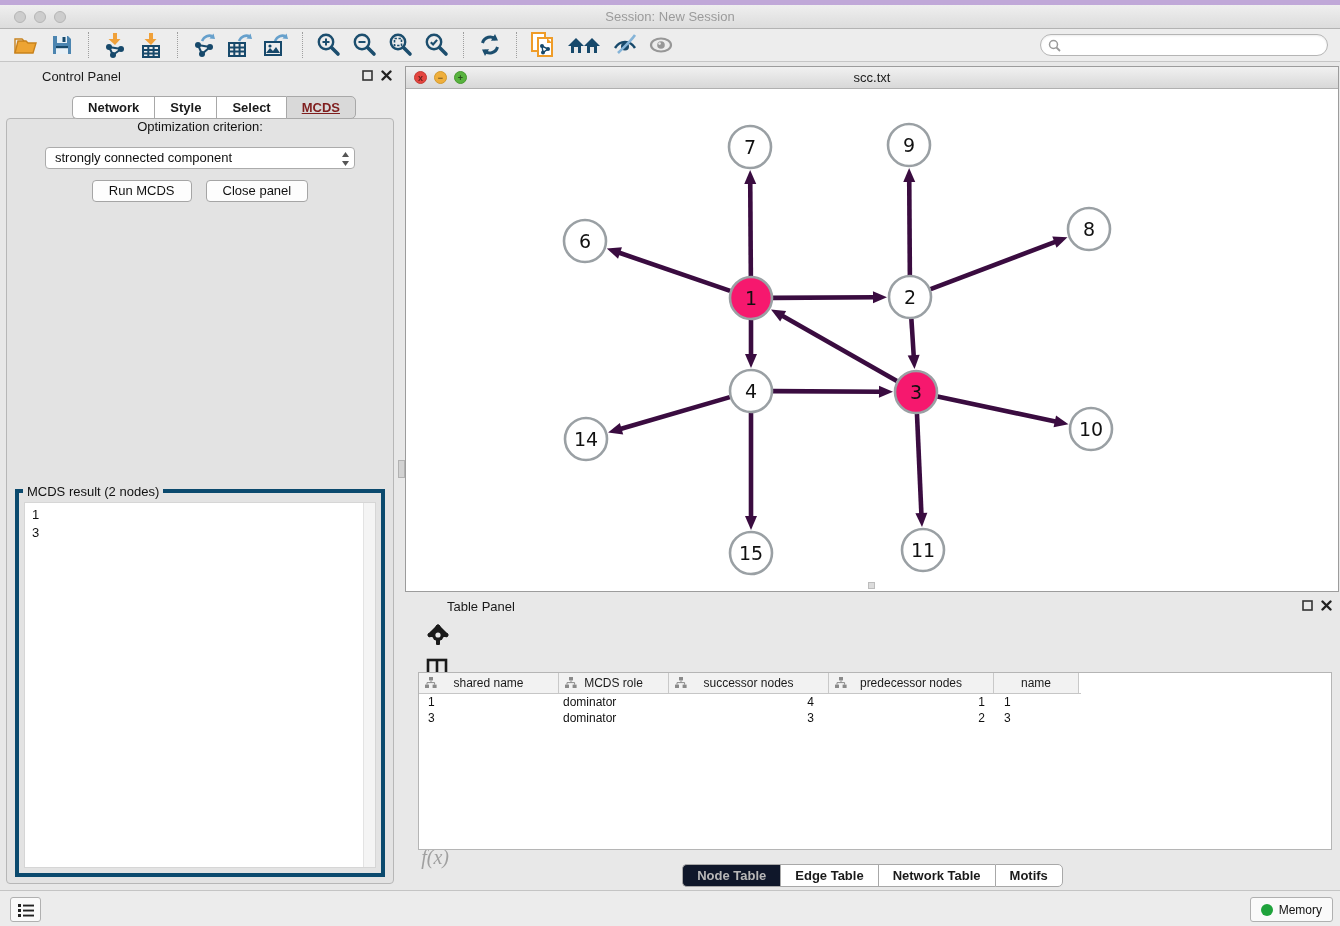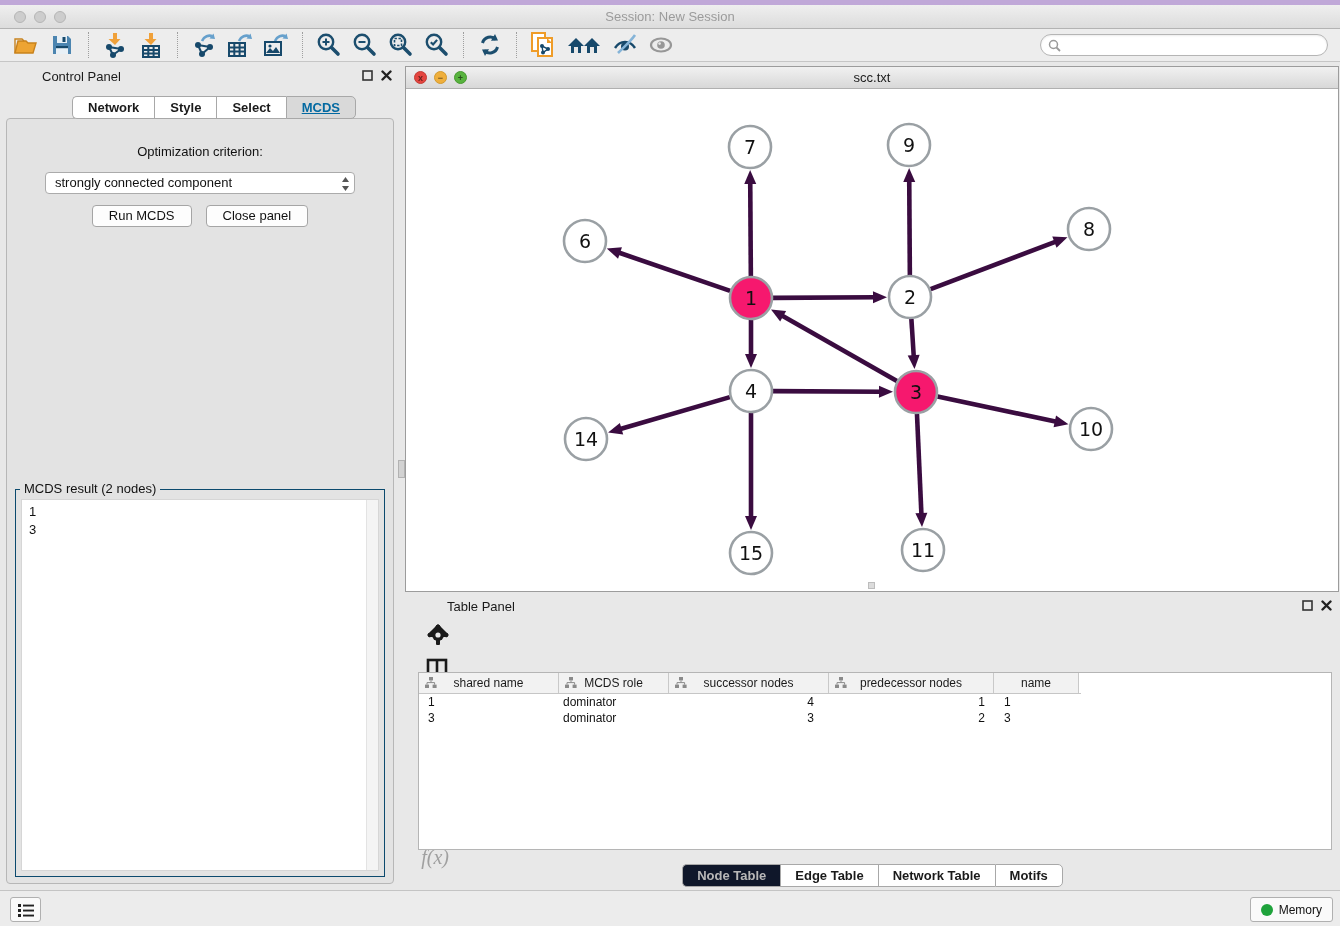--- a/index.html
+++ b/index.html
@@ -28,31 +28,31 @@
   
   #control-panel { position:absolute; top:62px; left:0; width:400px; height:828px; background:#e8e8e8; }
   .panel-head { position:relative; height:30px; }
   .panel-head .ptitle { position:absolute; left:10px; top:7px; font-size:13px; color:#1a1a1a;margin-left:32px; }
   .panel-head .picons { position:absolute; right:8px; top:8px; display:flex; gap:8px; align-items:center; }
   #cp-tabs { position:absolute; top:34px; left:0; right:0; display:flex; justify-content:center; z-index:2;padding-left:28px; }
   .cp-tab { height:23px; line-height:21px; padding:0 15px; font-size:13px; font-weight:600;
     background:#fff; border:1px solid #a8a8a8; border-right:none; color:#1a1a1a; }
   .cp-tab:first-child { border-radius:5px 0 0 5px; }
   .cp-tab:last-child { border-right:1px solid #a8a8a8; border-radius:0 5px 5px 0; }
-  .cp-tab.active { background:#d9d9d9; color:#0369a1;text-decoration:underline; }
+  .cp-tab.active { background:#d9d9d9; color:#7f1d1d;text-decoration:underline; }
   #cp-content { position:absolute; top:56px; left:6px; right:6px; bottom:6px;
     background:#e3e3e3; border:1px solid #b7b7b7; border-radius:4px; }
-  #opt-label { margin-top:25px; text-align:center; font-size:13px; }
+  #opt-label { text-align:center; font-size:13px; }
   #criterion-dd { position:relative; margin:13px 38px 0; height:22px; background:#fff;
     border:1px solid #ababab; border-radius:4px; font-size:13px; line-height:20px; padding-left:9px; }
   #criterion-dd .stepper { position:absolute; right:4px; top:3px; }
   .btn-row { margin-top:11px; display:flex; justify-content:center; gap:14px; }
   .pbtn { height:22px; padding:0 16px; background:#fdfdfd; border:1px solid #a5a5a5; border-radius:4px;
     font-size:13px; line-height:20px; color:#111; }
-  #result-group { position:absolute; left:8px; right:8px; top:370px; height:388px; border:1px solid #0c4a6e; }
+  #result-group { position:absolute; left:8px; right:8px; top:370px; height:388px; border:4px solid #0c4a6e; }
   #result-legend { position:absolute; top:-9px; left:4px; background:#e3e3e3; padding:0 4px; font-size:13px; }
   #result-box { position:absolute; left:5px; top:9px; right:5px; bottom:5px; background:#fff; border:1px solid #d6d6d6; }
   #result-scroll { position:absolute; right:0; top:0; width:12px; bottom:0; background:#f4f4f4; border-left:1px solid #e3e3e3; }
   #result-lines { padding:3px 7px; font-size:13px; line-height:18px; }
 
   
   #splitter-handle { position:absolute; left:398px; top:460px; width:7px; height:18px;
     background:#d2d2d2; border:1px solid #b2b2b2; }
 
   

